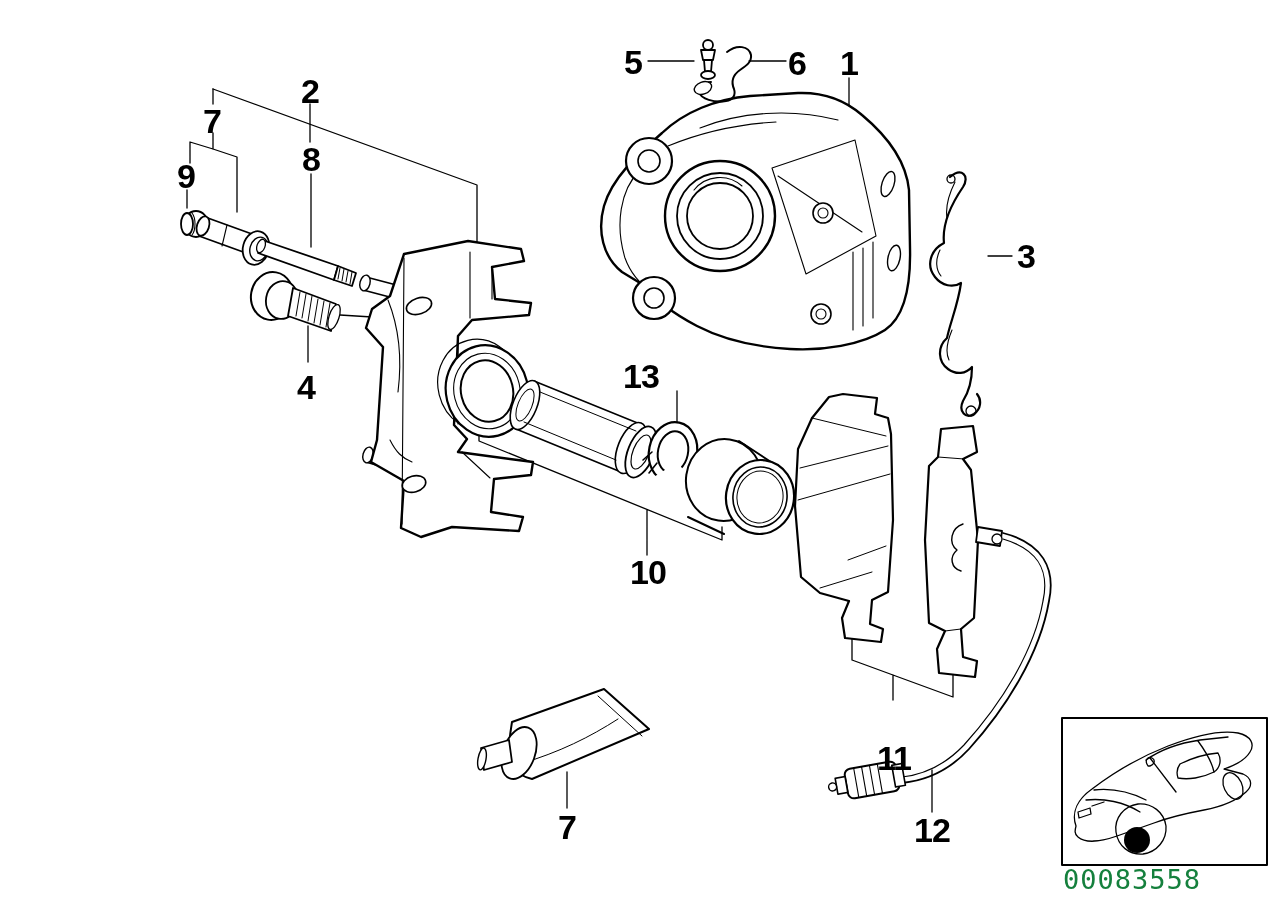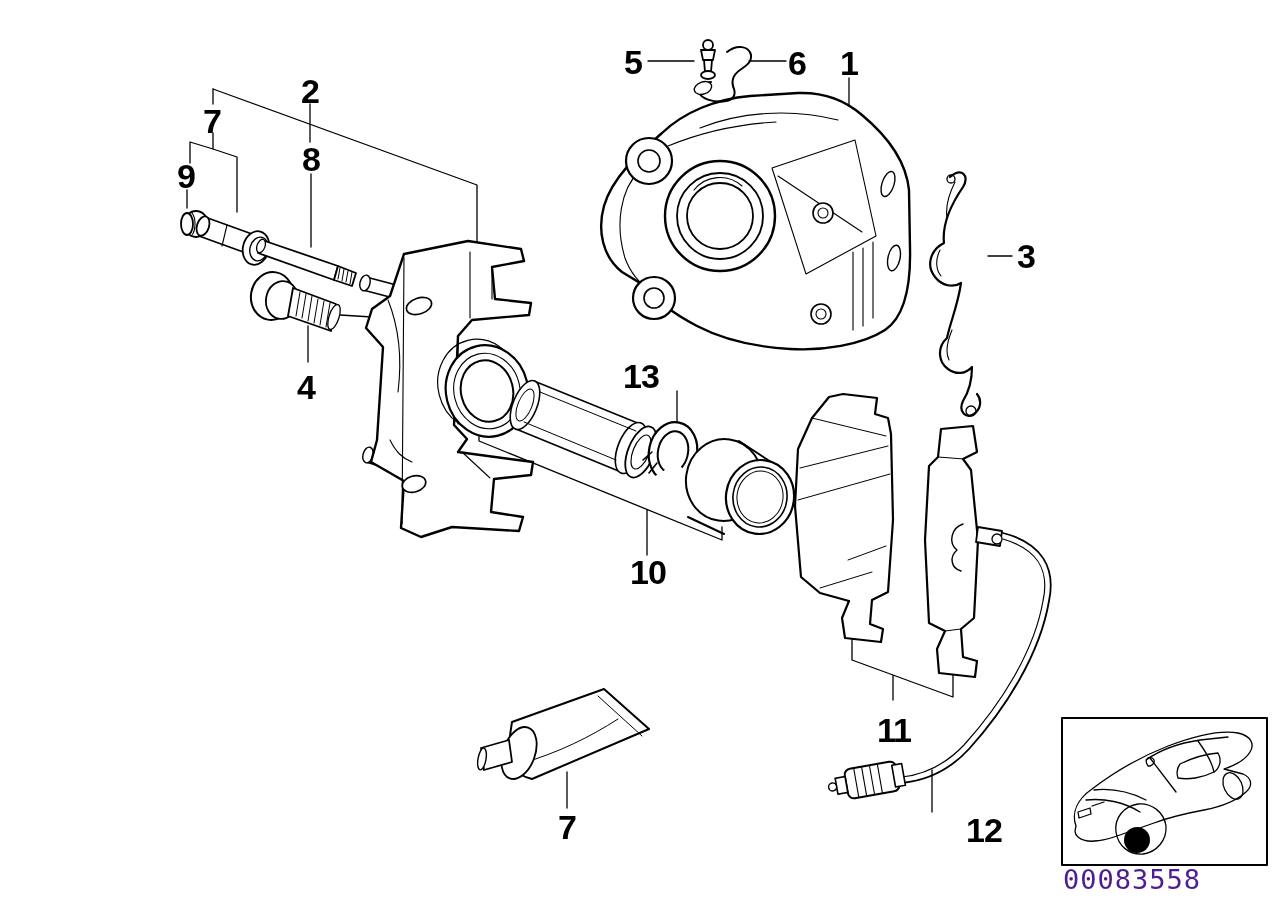--- a/index.html
+++ b/index.html
@@ -3,21 +3,21 @@
 <meta charset="utf-8">
 <style>
   html,body{margin:0;padding:0;background:#fff;}
   .stage{position:relative;width:1287px;height:911px;background:#fff;overflow:hidden;
          font-family:"Liberation Sans",sans-serif;}
   .stage svg{position:absolute;left:0;top:0;}
   .co{position:absolute;transform:translate(-50%,-50%);
       font:700 34px/1 "Liberation Sans",sans-serif;color:#000;letter-spacing:-1px;
       cursor:pointer;user-select:none;}
   .imgnum{position:absolute;left:1063px;top:866px;width:200px;
-      font:400 27px/1 "DejaVu Sans Mono",monospace;color:#4c1d95;letter-spacing:1px;}
+      font:400 27px/1 "DejaVu Sans Mono",monospace;color:#15803d;letter-spacing:1px;}
 </style>
 </head>
 <body>
 
 <div class="stage">
 
 <svg width="1287" height="911" viewBox="0 0 1287 911">
   <g fill="none" stroke="#000" stroke-linecap="round" stroke-linejoin="round">
 
     <g stroke-width="1.3">
@@ -209,20 +209,20 @@
 <div class="co" style="left:849px;top:63px">1</div>
 <div class="co" style="left:310px;top:91px">2</div>
 <div class="co" style="left:1026px;top:256px">3</div>
 <div class="co" style="left:306px;top:387px">4</div>
 <div class="co" style="left:633px;top:62px">5</div>
 <div class="co" style="left:797px;top:63px">6</div>
 <div class="co" style="left:212px;top:121px">7</div>
 <div class="co" style="left:311px;top:159px">8</div>
 <div class="co" style="left:186px;top:176px">9</div>
 <div class="co" style="left:648px;top:572px">10</div>
-<div class="co" style="left:894px;top:730px">11</div>
-<div class="co" style="left:984px;top:830px">12</div>
+<div class="co" style="left:894px;top:758px">11</div>
+<div class="co" style="left:932px;top:830px">12</div>
 <div class="co" style="left:641px;top:376px">13</div>
 <div class="co" style="left:567px;top:827px">7</div>
 
 <div class="imgnum">00083558</div>
 
 </div>
 
 </body></html>

